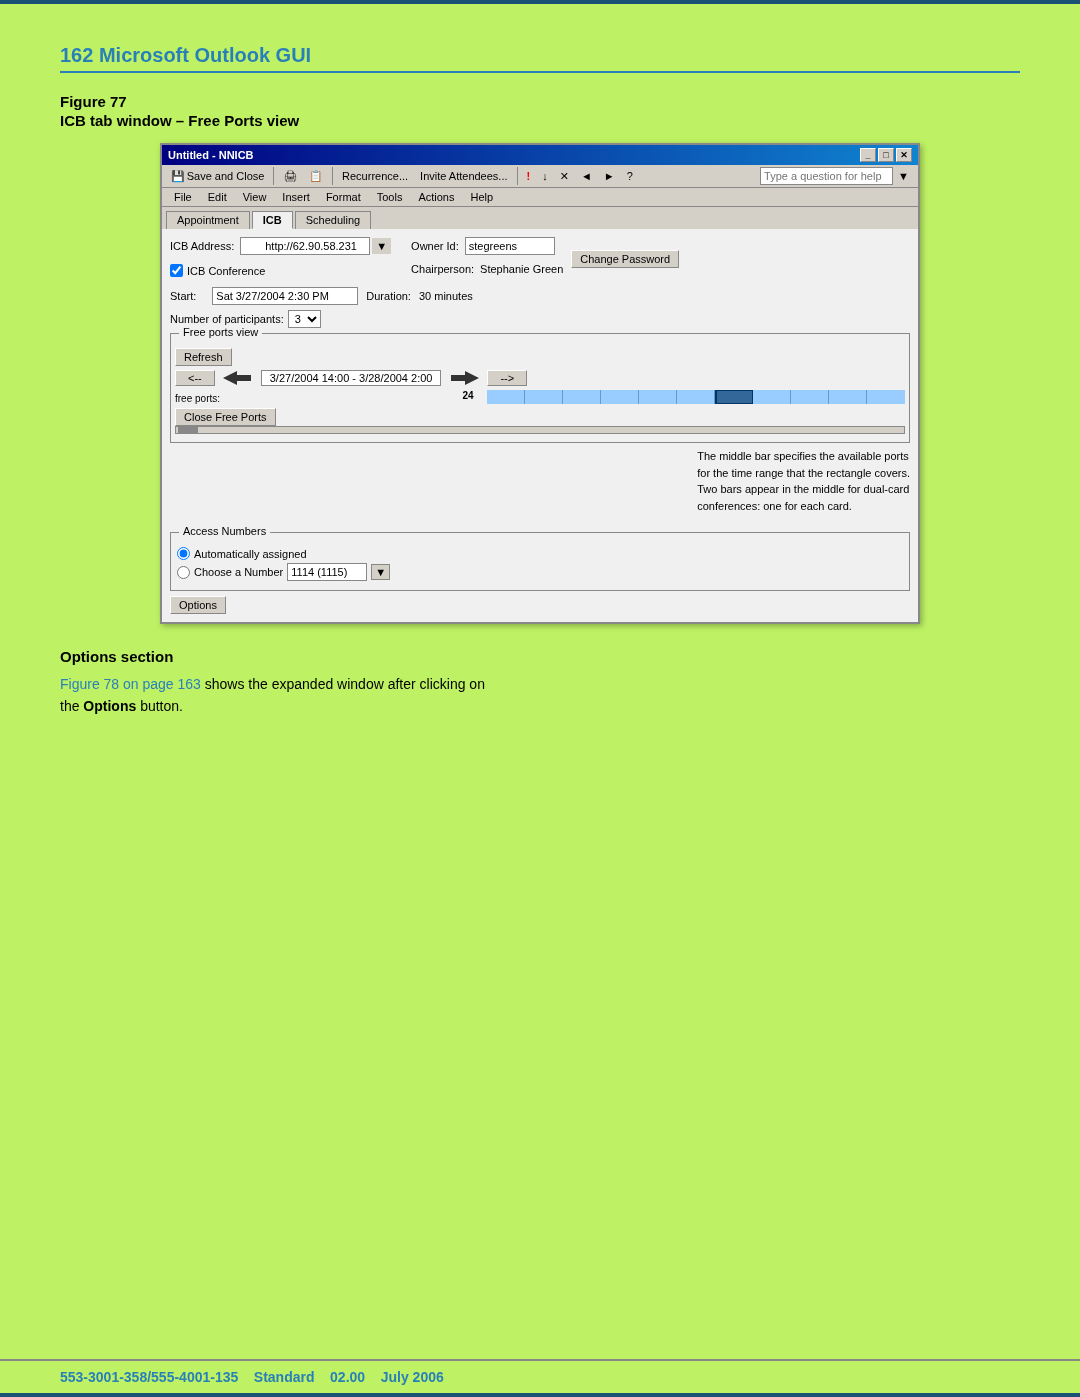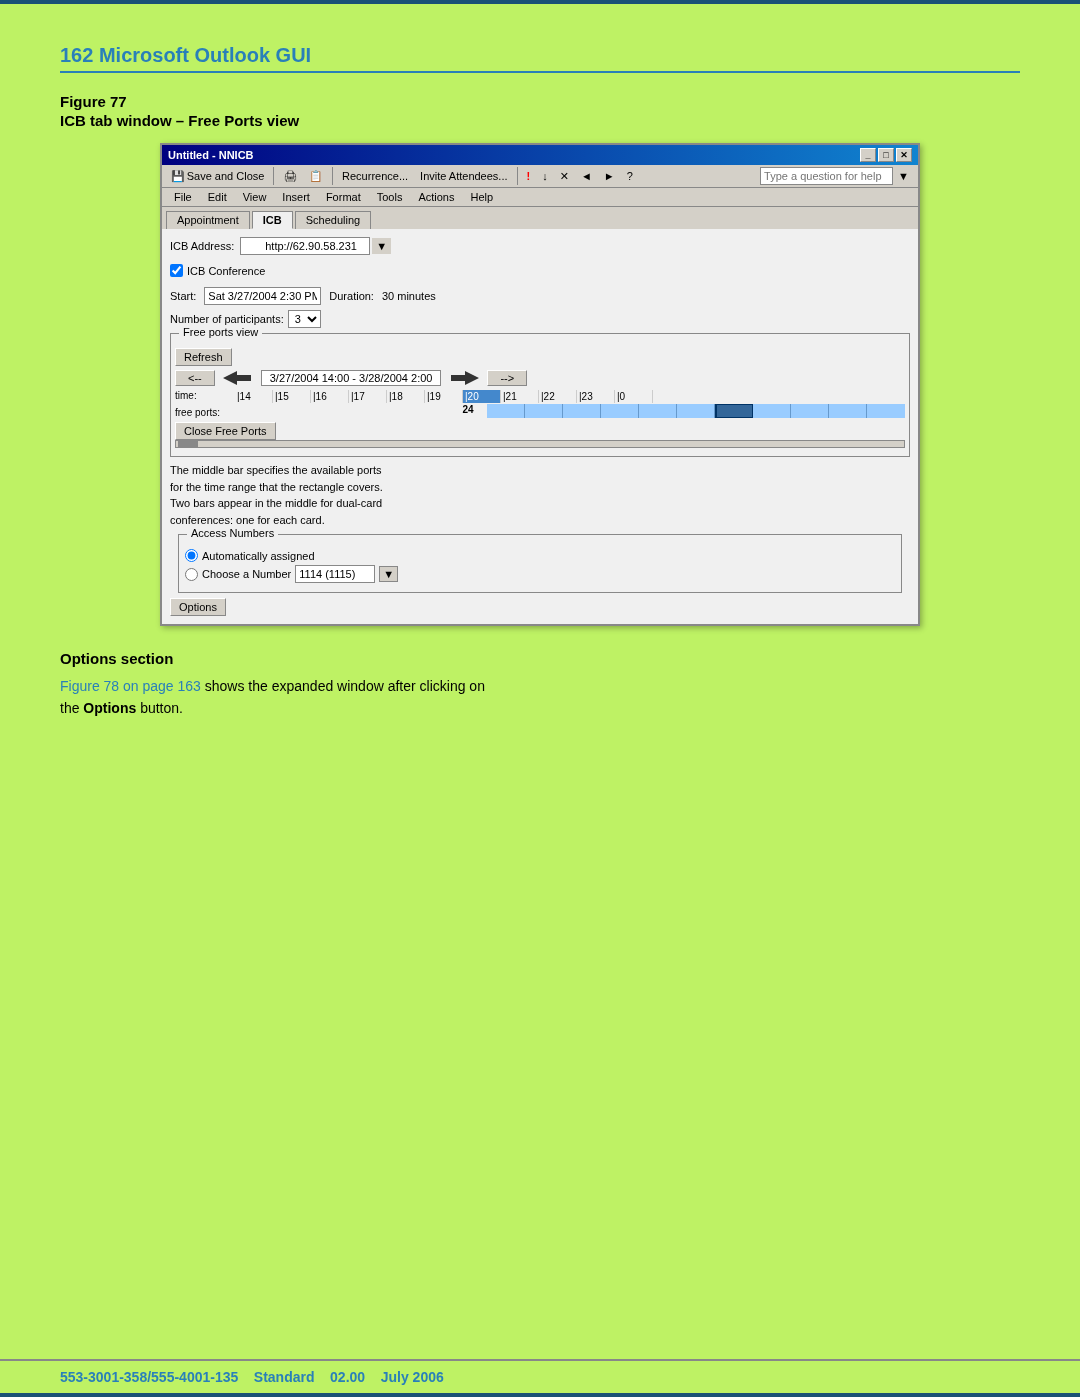--- a/index.html
+++ b/index.html
@@ -294,21 +294,21 @@
     .scrollbar-thumb {
       width: 20px;
       height: 6px;
       background: #888;
       margin-left: 2px;
     }
 
     
     .access-group {
       border: 1px solid #888;
-      margin: 5px 8px;
+      margin: 5px 0;
       padding: 6px;
       position: relative;
     }
 
     .access-group-title {
       position: absolute;
       top: -8px;
       left: 8px;
       background: #f0f0f0;
       padding: 0 4px;
@@ -450,25 +450,40 @@
                   <input class="form-input form-input-wide" value="http://62.90.58.231" style="">
                   <button class="toolbar-btn" style="padding:1px 3px;">▼</button>
                 </div>
               </div>
               <div class="checkbox-row">
                 <input type="checkbox" checked="" style="">
                 <span class="form-label">ICB Conference</span>
               </div>
             </div>
 
+            <div style="display:flex; flex-direction:column; gap:4px; margin-left: 10px;">
+              <div style="display:flex; gap:8px; align-items:center;">
+                <div style="display:flex; flex-direction:column; gap:3px;">
+                  <div class="form-row">
+                    <span class="form-label">Owner Id:</span>
+                    <input class="form-input" style="width: 90px;" value="stegreens">
+                  </div>
+                  <div class="form-row">
+                    <span class="form-label">Chairperson:</span>
+                    <span class="form-label">Stephanie Green</span>
+                  </div>
+                </div>
+                <button class="form-btn">Change Password</button>
+              </div>
+            </div>
           </div>
 
           <div class="start-row">
             <span class="form-label">Start:</span>
-            <input class="form-input" style="width: 117px;" value="Sat 3/27/2004 2:30 PM">
+            <input class="form-input" style="width: 146px; margin-left: 8px;" value="Sat 3/27/2004 2:30 PM">
             <span class="form-label">Duration:</span>
             <span class="form-label">30 minutes</span>
           </div>
 
           <div class="participants-row">
             <span class="form-label">Number of participants:</span>
             <select class="select-small">
               <option>3</option>
               <option>4</option>
               <option>5</option>
@@ -496,36 +511,20 @@
               <div style="display:flex; align-items:center; margin: 0 4px;">
                 <svg width="30" height="14">
                   <polygon points="30,7 16,0 16,4 2,4 2,10 16,10 16,14" fill="#333"></polygon>
                 </svg>
               </div>
               <button class="form-btn" style="padding:1px 12px;">--&gt;</button>
             </div>
 
             <div style="margin-bottom:3px;">
 
-              <div style="display:flex; margin-bottom:1px;">
-                <div style="width:60px; font-size:10px;">time:</div>
-                <div style="display:flex;">
-                  <div class="time-cell">|14</div>
-                  <div class="time-cell">|15</div>
-                  <div class="time-cell">|16</div>
-                  <div class="time-cell">|17</div>
-                  <div class="time-cell">|18</div>
-                  <div class="time-cell">|19</div>
-                  <div class="time-cell highlight">|20</div>
-                  <div class="time-cell">|21</div>
-                  <div class="time-cell">|22</div>
-                  <div class="time-cell">|23</div>
-                  <div class="time-cell">|0</div>
-                </div>
-              </div>
 
               <div style="display:flex; align-items:center;">
                 <div style="width:60px; font-size:10px; padding-top:2px;">free ports:</div>
                 <div style="display:flex; ">
 
                   <div style="display:flex; margin-bottom:1px;">
                     <div style="width:228px;"></div>
                     <div style="font-size:10px; font-weight:bold; color:#000; width:38px; text-align:center;">24</div>
                   </div>
 
@@ -549,21 +548,21 @@
             <div style="margin-top:4px;">
               <button class="form-btn">Close Free Ports</button>
             </div>
 
             <div class="scrollbar-area">
               <div class="scrollbar-thumb"></div>
             </div>
 
           </div>
 
-          <div style="display:flex; margin-bottom:6px;flex-direction:column;">
+          <div style="display:flex; margin-bottom:18px;">
             <div style="flex:1;"></div>
             <div style="font-size:11px; line-height:1.5; max-width:300px;">
               The middle bar specifies the available ports<br>
               for the time range that the rectangle covers.<br>
               Two bars appear in the middle for dual-card<br>
               conferences: one for each card.
             </div>
           </div>
 
           <div class="access-group">

